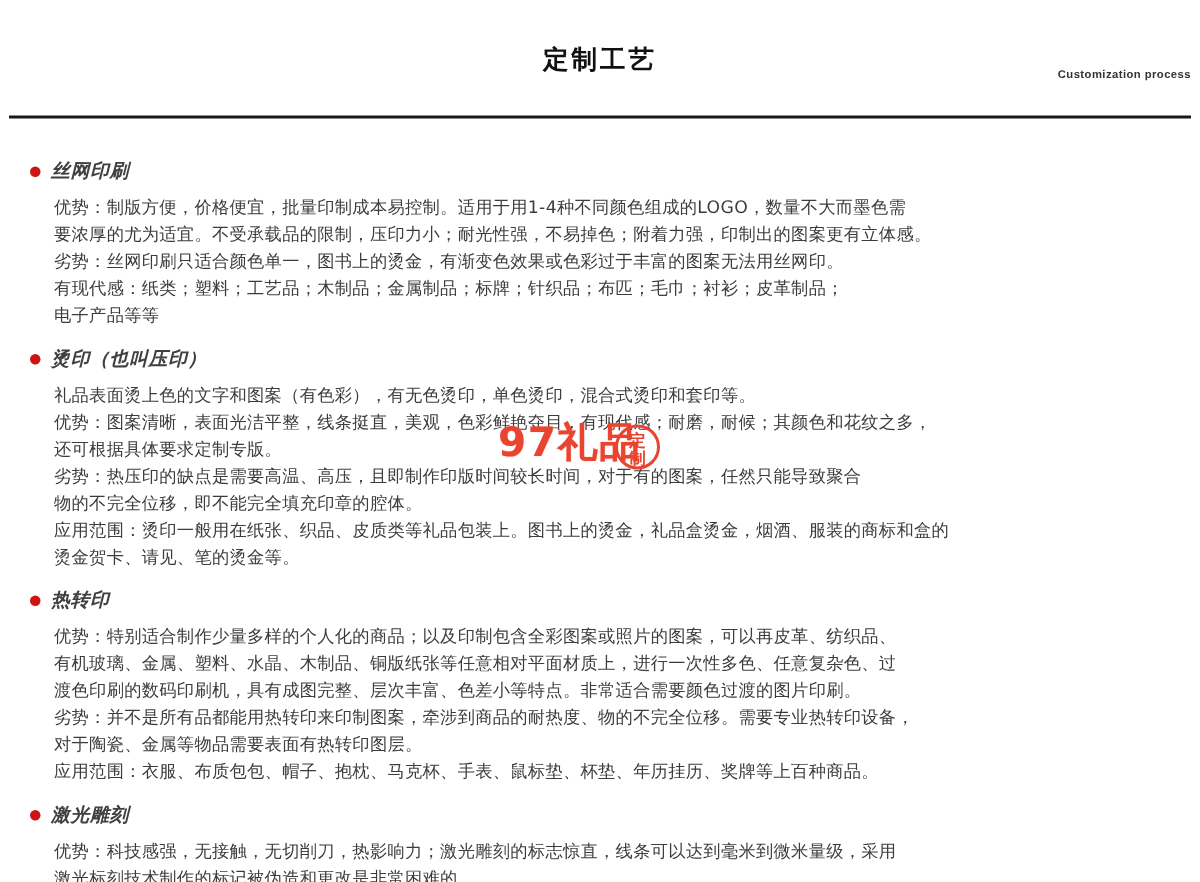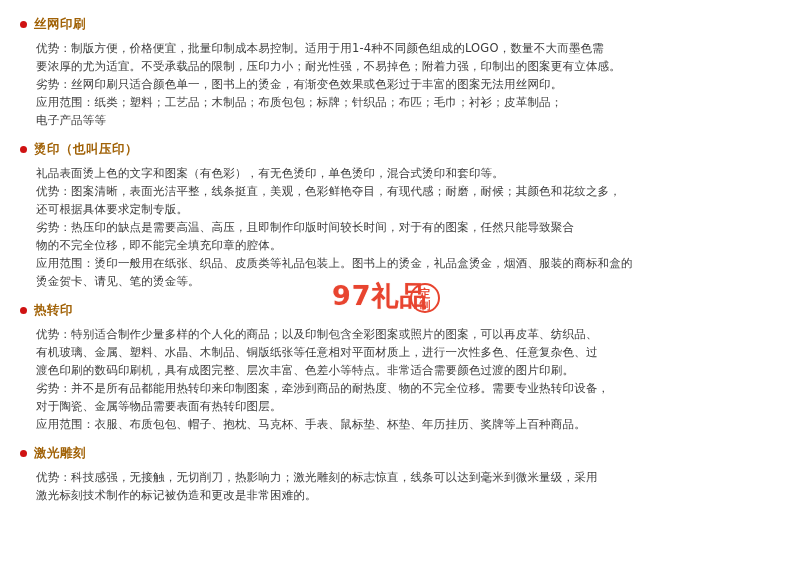--- a/index.html
+++ b/index.html
@@ -67,22 +67,23 @@
     width: 7px;
     height: 7px;
     border-radius: 50%;
     background: #cf1212;
     flex: 0 0 auto;
     display: inline-block;
   }
   .section-title {
     font-size: 12.5px;
     font-weight: bold;
-    color: #a16207;
+    color: #404040;
     letter-spacing: 0.5px;
+    font-style: italic;
   }
   .para-wrap {
     padding-left: 16px;
   }
   .para {
     font-size: 11.5px;
     line-height: 17px;
     color: #3c3c3c;
     margin: 0 0 1px 0;
     letter-spacing: 0.2px;
@@ -121,33 +122,38 @@
     padding-top: 3px;
     box-sizing: border-box;
     letter-spacing: 0;
   }
 </style>
 </head>
 <body>
 
 <div class="page">
 
+  <div class="header">
+    <div class="header-title">定制工艺</div>
+    <div class="header-sub">Customization process</div>
+    <div class="rule"></div>
+  </div>
 
   <div class="content">
 
     <div class="section">
       <div class="section-head">
         <span class="bullet"></span>
         <span class="section-title">丝网印刷</span>
       </div>
       <div class="para-wrap">
         <p class="para">优势：制版方便，价格便宜，批量印制成本易控制。适用于用1-4种不同颜色组成的LOGO，数量不大而墨色需</p>
         <p class="para">要浓厚的尤为适宜。不受承载品的限制，压印力小；耐光性强，不易掉色；附着力强，印制出的图案更有立体感。</p>
         <p class="para">劣势：丝网印刷只适合颜色单一，图书上的烫金，有渐变色效果或色彩过于丰富的图案无法用丝网印。</p>
-        <p class="para">应用范围：纸类；塑料；工艺品；木制品；布质包包；标牌；针织品；布匹；毛巾；衬衫；皮革制品；</p>
+        <p class="para">有现代感：纸类；塑料；工艺品；木制品；金属制品；标牌；针织品；布匹；毛巾；衬衫；皮革制品；</p>
         <p class="para">电子产品等等</p>
       </div>
     </div>
 
     <div class="section">
       <div class="section-head">
         <span class="bullet"></span>
         <span class="section-title">烫印（也叫压印）</span>
       </div>
       <div class="para-wrap">

